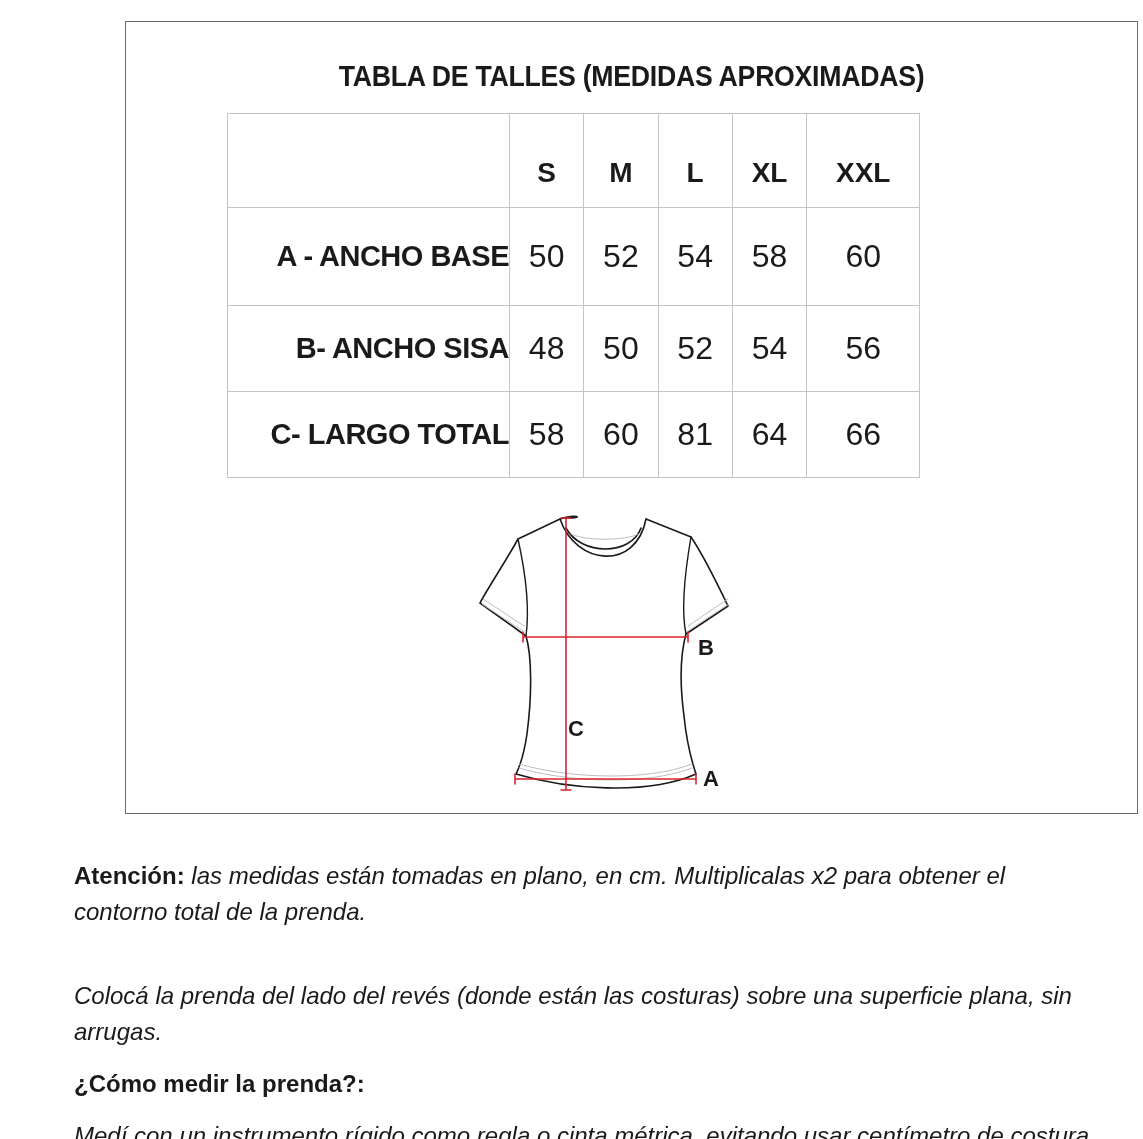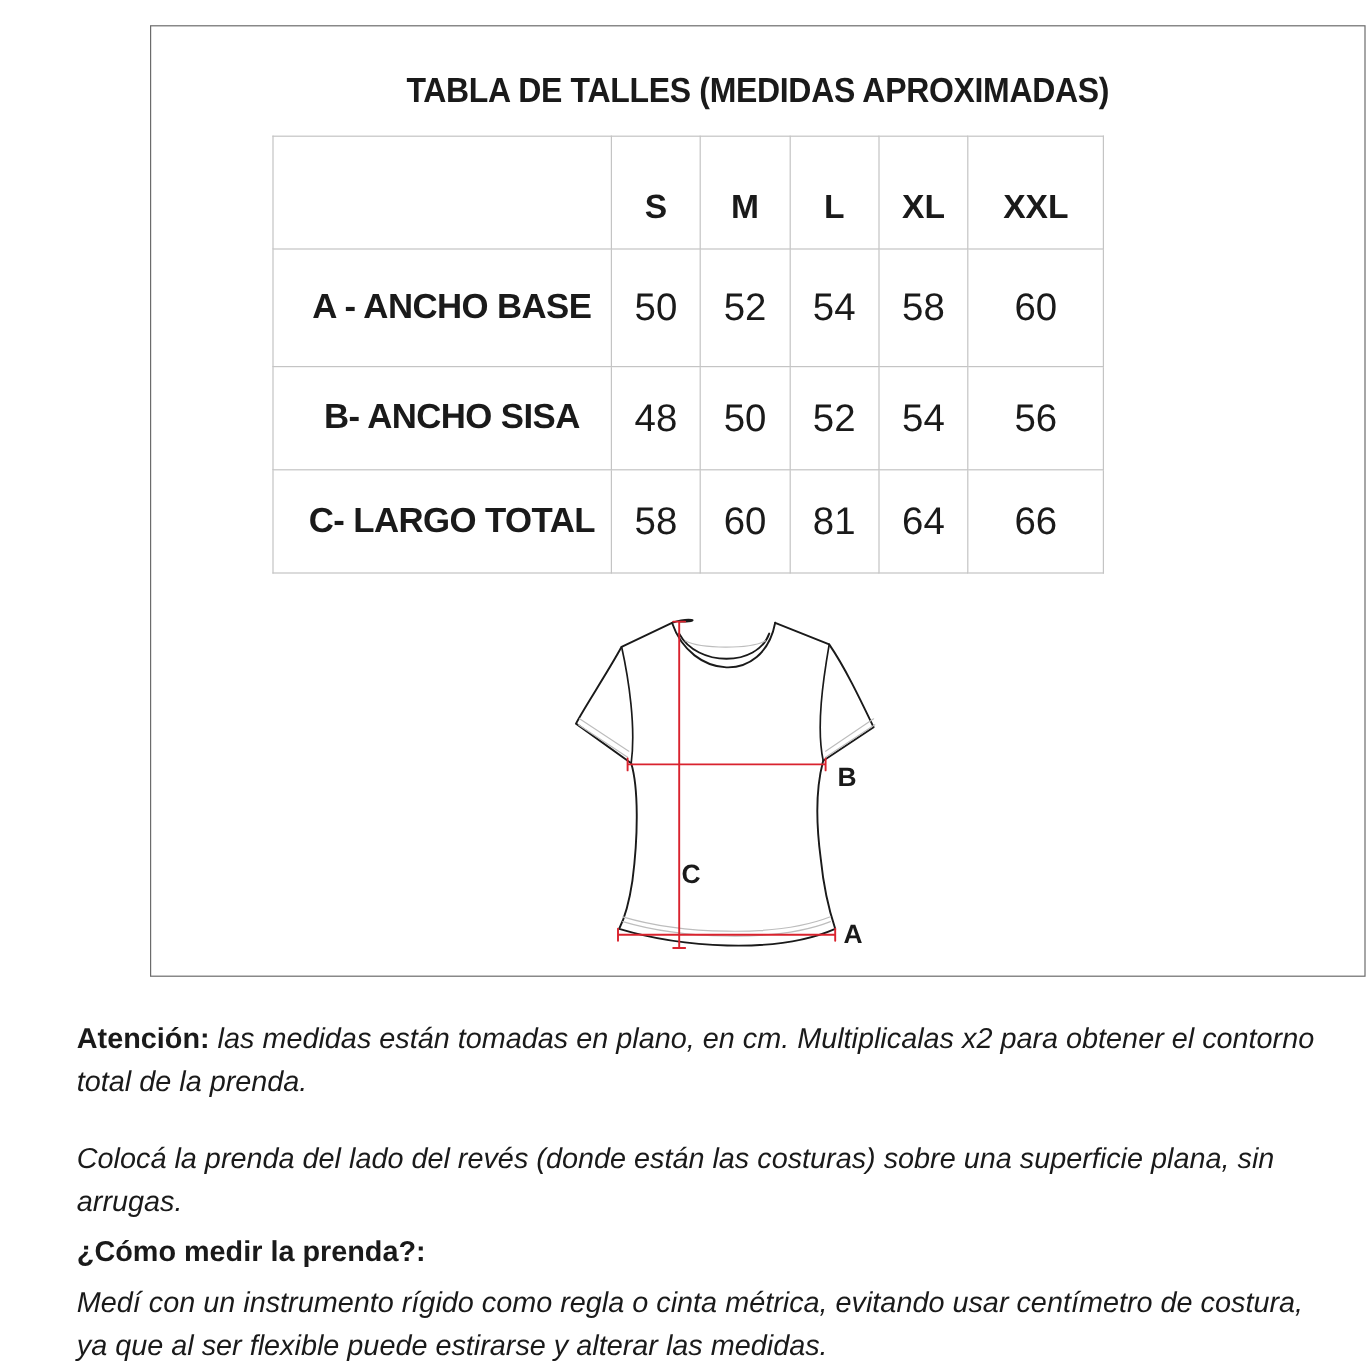--- a/index.html
+++ b/index.html
@@ -3,28 +3,28 @@
 <meta charset="utf-8">
 <style>
   html, body { margin: 0; padding: 0; background: #ffffff; }
   body { width: 1143px; height: 1139px; position: relative; font-family: "Liberation Sans", sans-serif; color: #1a1a1a; overflow: hidden; }
   .frame { position: absolute; left: 125px; top: 21px; width: 1013px; height: 793px; border: 1px solid #6b6b6b; box-sizing: border-box; }
   .title { position: absolute; left: 0; right: 0; top: 38px; text-align: center; font-weight: bold; font-size: 29px; letter-spacing: -0.3px; color: #1a1a1a; transform: scaleX(0.92); }
   table.sizes { position: absolute; left: 101px; top: 91px; width: 693px; border-collapse: collapse; }
   table.sizes td, table.sizes th { border: 1px solid #c4c4c4; padding: 0; text-align: center; }
   table.sizes th { height: 94px; font-size: 28px; font-weight: bold; vertical-align: middle; padding-top: 24px; box-sizing: border-box; }
   table.sizes td { font-size: 32px; }
-  table.sizes td.rowlabel { text-align: center; padding-left: 16px; font-weight: bold; font-size: 29px; width: 265px; white-space: nowrap; letter-spacing: -0.5px; }
+  table.sizes td.rowlabel { text-align: right; padding-left: 16px; font-weight: bold; font-size: 29px; width: 265px; white-space: nowrap; letter-spacing: -0.5px; }
   table.sizes tr.r1 td { height: 97px; }
   table.sizes tr.r2 td { height: 85px; }
   table.sizes tr.r3 td { height: 85px; }
   table.sizes th.corner { border-top: 1px solid #c4c4c4; }
   .shirt { position: absolute; left: 340px; top: 484px; width: 280px; height: 300px; }
   .notes { position: absolute; left: 58px; top: 842px; width: 1060px; font-size: 24px; line-height: 36px; color: #1a1a1a; }
-  .notes p { margin: 6px; }
+  .notes p { margin: 16px; }
   .notes .gap { height: 16px; }
   .notes b { font-weight: bold; }
   .notes i { font-style: italic; }
 </style>
 </head>
 <body>
 
 <div class="frame">
   <div class="title">TABLA DE TALLES (MEDIDAS APROXIMADAS)</div>
 

